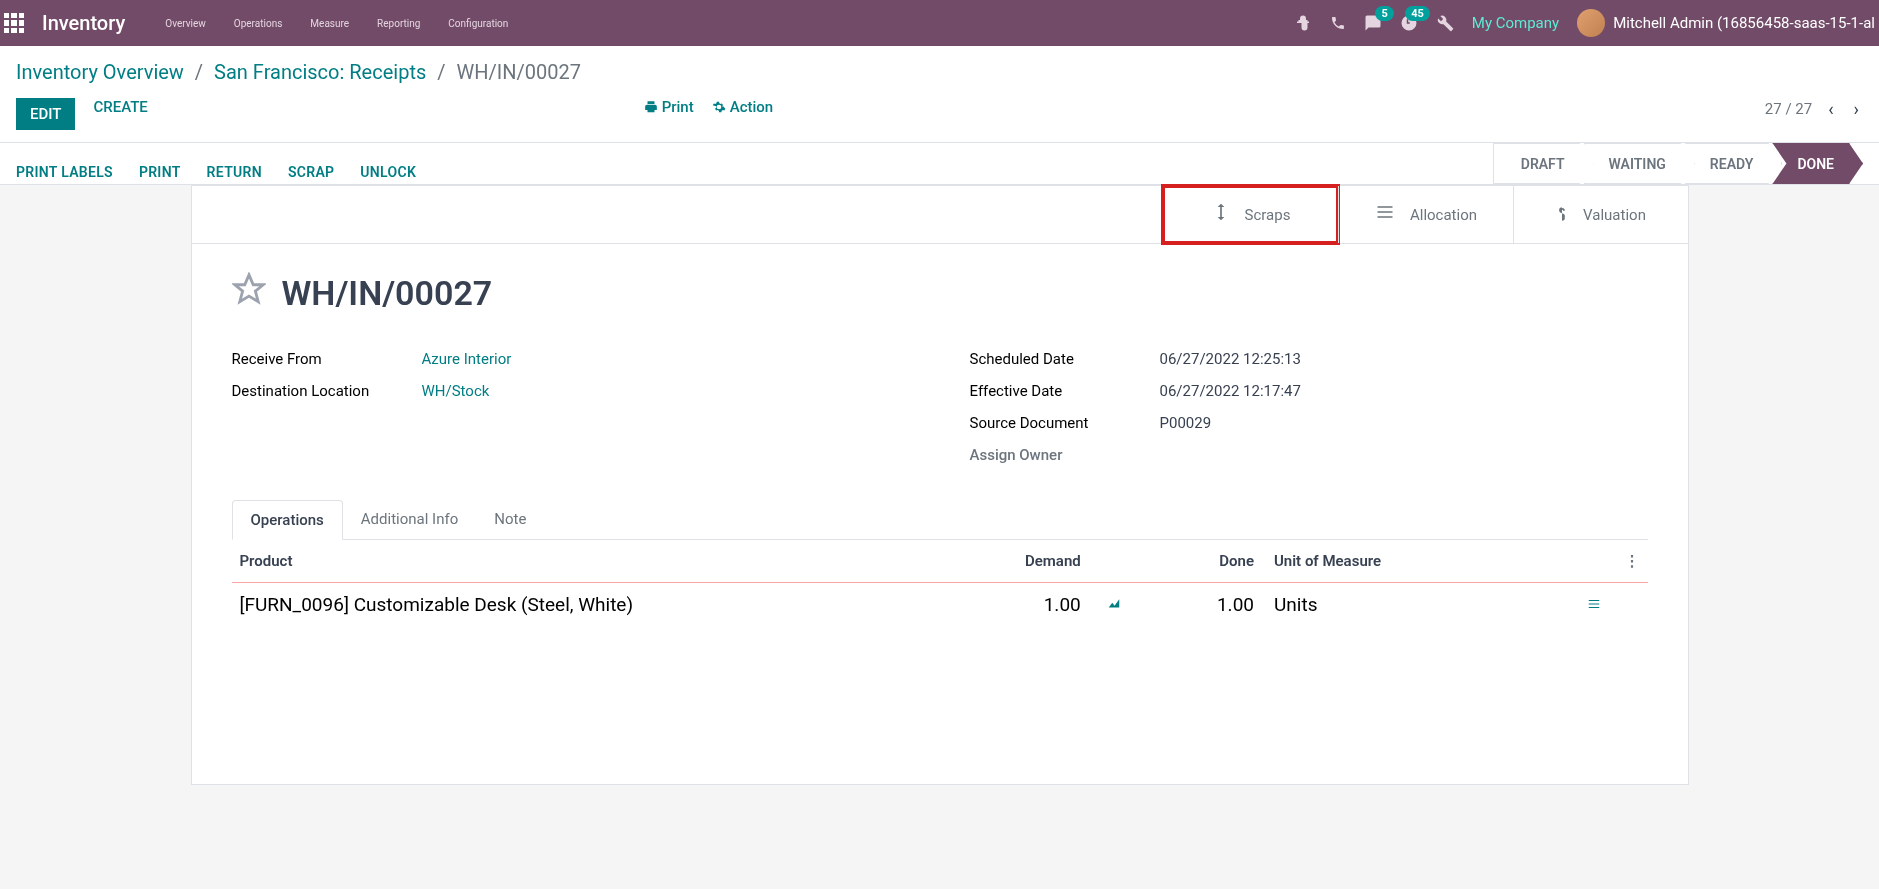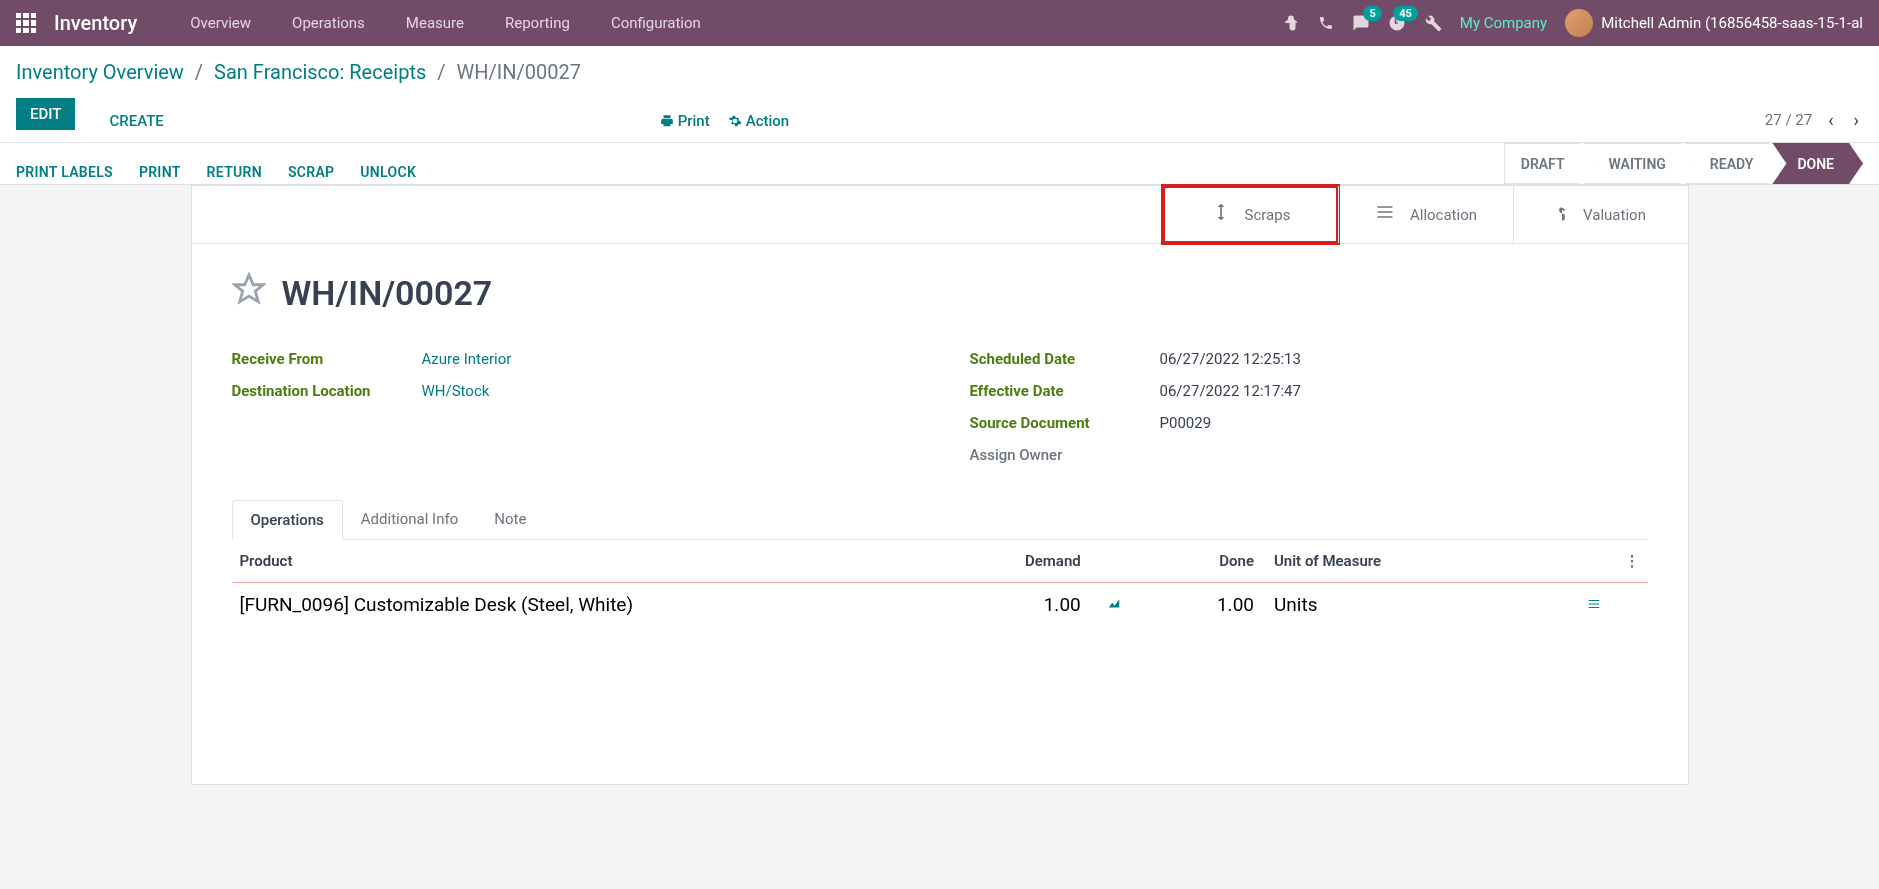--- a/index.html
+++ b/index.html
@@ -1,72 +1,72 @@
 <!DOCTYPE html>
 <html><head>
 <meta charset="utf-8">
 <style>
 * { box-sizing: border-box; margin: 0; padding: 0; font-family: -apple-system, BlinkMacSystemFont, "Segoe UI", Roboto, sans-serif; }
 body { background: #f5f5f5; color: #374151; font-size: 14px; }
 
 
-.top-nav { background: #714b67; height: 46px; display: flex; align-items: center; padding: 0 16px; color: #fff; }
+.top-nav { background: #714b67; height: 46px; display: flex; align-items: center; padding: 0 4px; color: #fff; }
 .apps-icon { width: 20px; height: 20px; display: grid; grid-template-columns: repeat(3, 1fr); gap: 2px; margin-right: 18px; cursor: pointer; }
 .apps-icon span { background: #fff; width: 100%; height: 100%; }
 .app-name { font-size: 20px; font-weight: 500; margin-right: 40px; }
 .top-menu { display: flex; gap: 28px; }
-.top-menu-item { color: #e5d5e0; cursor: pointer; font-size: 15px; margin-left: 13px; }
+.top-menu-item { color: #e5d5e0; cursor: pointer; font-size: 10px; }
 .top-right { margin-left: auto; display: flex; align-items: center; gap: 18px; }
 .icon-btn { cursor: pointer; color: #e5d5e0; position: relative; display: flex; align-items: center; }
 .badge { position: absolute; top: -8px; right: -12px; background: #00a09d; color: #fff; border-radius: 10px; padding: 1px 6px; font-size: 11px; font-weight: bold; }
 .company { color: #5eead4; font-size: 15px; }
 .avatar { width: 28px; height: 28px; border-radius: 50%; background: linear-gradient(135deg, #e0a070, #c08050); margin-right: 8px; }
 .user { display: flex; align-items: center; color: #fff; font-size: 15px; }
 
 
 .control-panel { background: #fff; border-bottom: 1px solid #dee2e6; padding: 14px 16px 0 16px; }
 .breadcrumb { font-size: 20px; margin-bottom: 14px; }
 .breadcrumb a { color: #017e84; text-decoration: none; cursor: pointer; }
 .breadcrumb .sep { color: #6c757d; margin: 0 6px; }
 .breadcrumb .current { color: #6c757d; }
-.cp-row { display: flex; align-items: flex-end; padding-bottom: 12px; gap: 16px; }
+.cp-row { display: flex; align-items: flex-start; padding-bottom: 12px; }
 .btn-primary { background: #017e84; color: #fff; border: none; padding: 7px 14px; font-size: 15px; font-weight: 500; cursor: pointer; margin-right: 18px; }
 .btn-link { background: none; border: none; color: #017e84; font-size: 15px; font-weight: 500; cursor: pointer; }
 .cp-center { margin: 0 auto; display: flex; gap: 18px; }
 .cp-action { color: #017e84; font-size: 15px; cursor: pointer; display: flex; align-items: center; gap: 4px; font-weight: 500; }
 .pager { margin-left: auto; display: flex; align-items: center; gap: 12px; color: #6c757d; font-size: 15px; }
 .pager-arrow { cursor: pointer; color: #374151; font-size: 18px; padding: 0 4px; }
 
 
 .toolbar-row { background: #fff; border-bottom: 1px solid #dee2e6; display: flex; align-items: center; padding: 0 16px; height: 42px; }
 .tool-links { display: flex; gap: 26px; margin-top: 17px; }
 .tool-link { color: #017e84; font-weight: 600; font-size: 14px; cursor: pointer; letter-spacing: 0.3px; }
 .status-bar { margin-left: auto; display: flex; height: 100%; }
 .status-step { position: relative; padding: 0 28px 0 24px; display: flex; align-items: center; font-size: 14px; font-weight: 600; color: #6c757d; background: #fff; clip-path: polygon(0 0, calc(100% - 14px) 0, 100% 50%, calc(100% - 14px) 100%, 0 100%, 14px 50%); margin-left: -10px; border: 1px solid #dee2e6; }
-.status-step:first-child { clip-path: polygon(0 0, calc(100% - 14px) 0, 100% 50%, calc(100% - 14px) 100%, 0 100%); padding-left: 16px; }
+.status-step:first-child { clip-path: polygon(0 0, calc(100% - 14px) 0, 100% 50%, calc(100% - 14px) 100%, 0 100%); padding-left: 27px; }
 .status-step.active { background: #714b67; color: #fff; border-color: #714b67; }
 
 
 .sheet-wrapper { padding: 0 28px; }
 .sheet { background: #fff; border: 1px solid #dee2e6; max-width: 1498px; margin: 0 auto; min-height: 600px; position: relative; }
 .stat-buttons { display: flex; justify-content: flex-end; border-bottom: 1px solid #dee2e6; }
 .stat-btn { border-left: 1px solid #dee2e6; padding: 14px 26px; display: flex; align-items: center; gap: 14px; cursor: pointer; min-width: 175px; justify-content: center; }
 .stat-btn.highlight { outline: 4px solid #d61f1f; outline-offset: -2px; }
 .stat-icon { color: #6c757d; font-size: 22px; }
 .stat-label { color: #6c757d; font-size: 15px; }
 
 .form-body { padding: 28px 40px; }
 .title-row { display: flex; align-items: center; gap: 16px; margin-bottom: 36px; }
 .star { font-size: 32px; color: #9ca3af; cursor: pointer; }
 .title { font-size: 34px; font-weight: 600; color: #374151; }
 
 .field-grid { display: grid; grid-template-columns: 1fr 1fr; gap: 0 60px; }
 .field-col { display: flex; flex-direction: column; gap: 14px; }
 .field-row { display: flex; }
-.field-label { width: 190px; font-weight: 700; color: #4d7c0f; font-size: 15px; }
+.field-label { width: 190px; font-weight: 400; color: #000000; font-size: 15px; }
 .field-label.muted { color: #6c757d; font-weight: 500; }
 .field-value { color: #374151; font-size: 15px; }
 .field-value.link { color: #017e84; cursor: pointer; }
 
 
 .tabs { display: flex; border-bottom: 1px solid #dee2e6; margin-top: 36px; }
 .tab { padding: 10px 18px; cursor: pointer; color: #6c757d; font-size: 15px; }
 .tab.active { border: 1px solid #dee2e6; border-bottom: 1px solid #fff; margin-bottom: -1px; border-radius: 4px 4px 0 0; color: #374151; font-weight: 500; }
 
 

